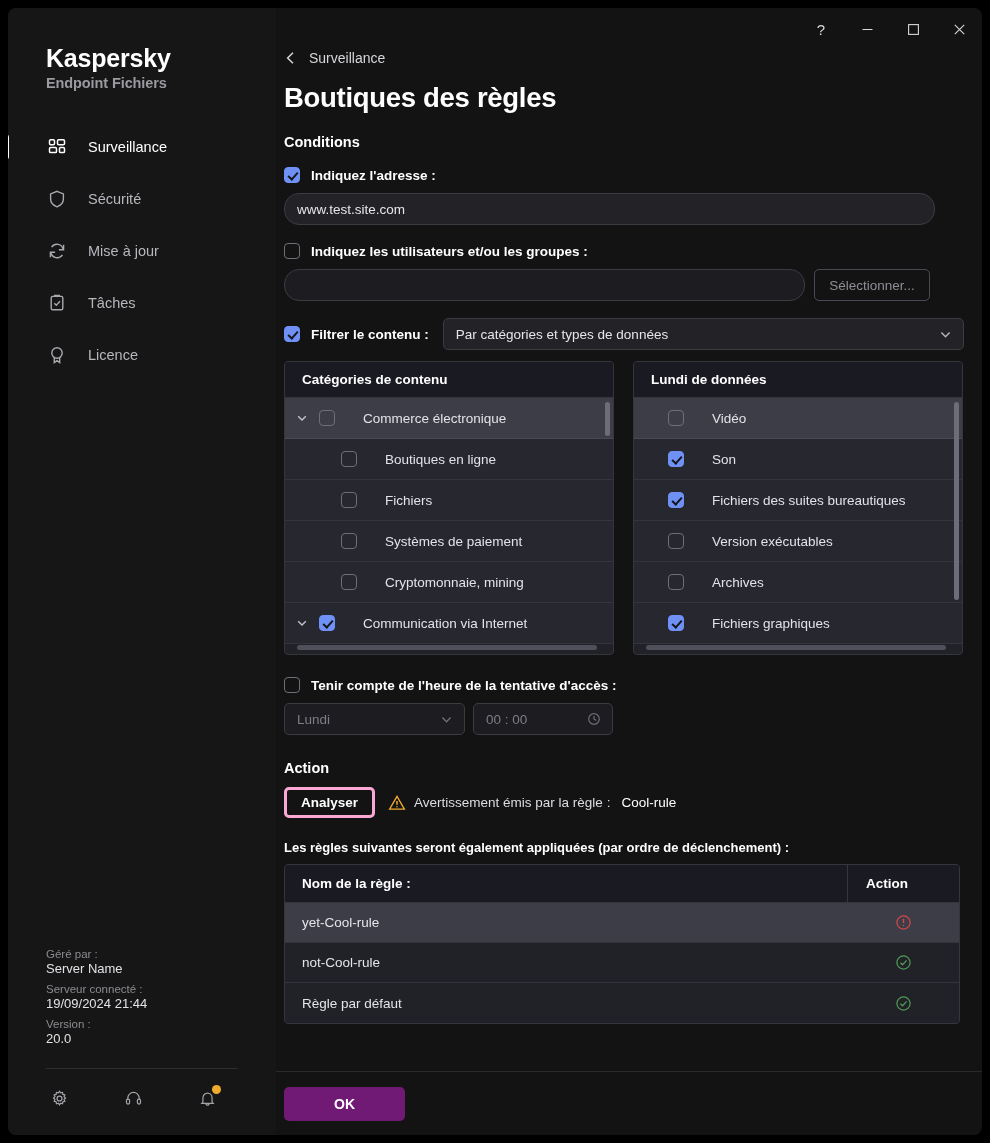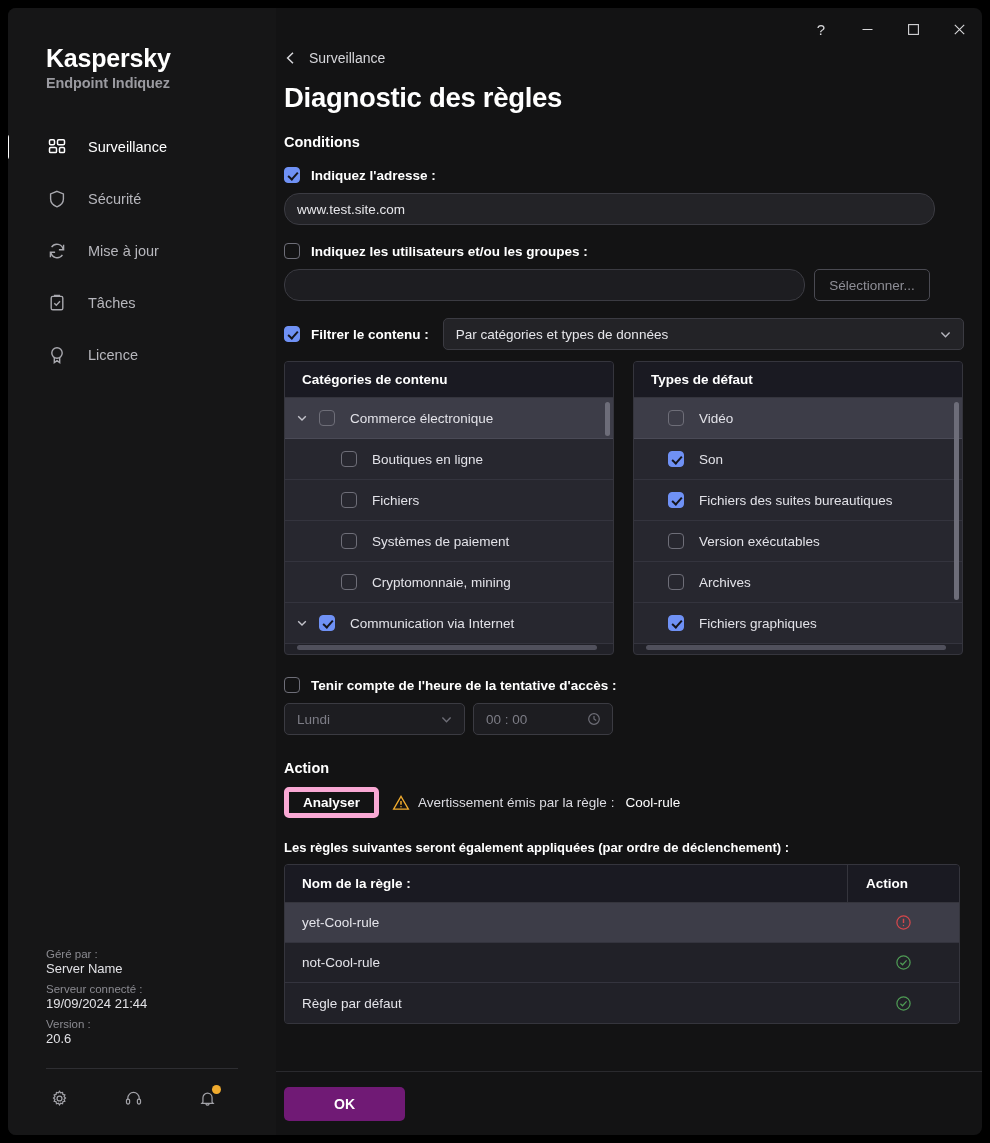--- a/index.html
+++ b/index.html
@@ -243,21 +243,21 @@
     cursor: default;
   }
   .litem.sel { background: #3d3d48; border-bottom-color: #4a4a56; }
   .litem .twist {
     width: 34px; flex: 0 0 34px;
     display: flex; align-items: center; justify-content: center;
     color: #c3c3cb;
   }
   .litem .twist.blank { visibility: hidden; }
   .litem .indent { width: 22px; flex: 0 0 22px; }
-  .litem .lbl { font-size: 13.5px; color: #e2e2e8; margin-left: 15px; white-space: nowrap; }
+  .litem .lbl { font-size: 13.5px; color: #e2e2e8; margin-left: 28px; white-space: nowrap; }
   .vscroll {
     position: absolute;
     right: 3px;
     width: 5px;
     border-radius: 3px;
     background: #6d6d79;
   }
   .hscroll {
     position: absolute;
     bottom: 4px; left: 12px;
@@ -267,21 +267,21 @@
   }
 
   
   .action-head {
     font-size: 14.5px; font-weight: 700; color: #ffffff;
     padding: 25px 0 0 8px;
   }
   .analyser-btn {
     height: 31px;
     min-width: 82px;
-    border: 5px solid #f9a8d4;
+    border: 3px solid #f9a8d4;
     border-radius: 5px;
     background: transparent;
     color: #ffffff;
     font-size: 13.5px; font-weight: 700;
     font-family: "Liberation Sans", sans-serif;
     display:flex; align-items:center; justify-content:center;
     padding: 0 14px;
     cursor: default;
   }
   .warn-text { font-size: 13.5px; color: #dcdce2; }
@@ -340,21 +340,21 @@
   }
 </style>
 </head>
 <body>
 
 <div class="app">
 
   <div class="sidebar">
     <div class="brand">
       <div class="brand-name">Kaspersky</div>
-      <div class="brand-sub">Endpoint Indiquez</div>
+      <div class="brand-sub">Endpoint Fichiers</div>
     </div>
 
     <div class="nav">
       <div class="nav-item active">
         <span class="nav-ico">
           <svg width="20" height="20" viewBox="0 0 20 20" fill="none" stroke="currentColor" stroke-width="1.5">
             <rect x="2.5" y="2.8" width="5" height="5" rx="1.2"></rect>
               <rect x="10.5" y="2.8" width="7" height="5" rx="1.2"></rect>
             <rect x="2.5" y="10.6" width="7" height="5" rx="1.2"></rect>
               <rect x="12.5" y="10.6" width="5" height="5" rx="1.2"></rect>
@@ -403,21 +403,21 @@
     </div>
 
     <div class="sb-spacer"></div>
 
     <div class="sb-info">
       <div class="sb-lab">Géré par :</div>
       <div class="sb-val">Server Name</div>
       <div class="sb-lab">Serveur connecté :</div>
       <div class="sb-val">19/09/2024 21:44</div>
       <div class="sb-lab">Version :</div>
-      <div class="sb-val">20.6</div>
+      <div class="sb-val">20.0</div>
     </div>
 
     <div class="sb-divider"></div>
 
     <div class="sb-icons">
       <span class="sb-ico">
         <svg width="19" height="19" viewBox="0 0 20 20" fill="none" stroke="currentColor" stroke-width="1.3">
           <circle cx="10" cy="10" r="2.6"></circle>
           <path d="M10 2.4 L11.2 4.1 L13.2 3.6 L13.6 5.7 L15.6 6.2 L14.8 8.1 L16.3 9.5 L14.8 11 L15.6 12.9 L13.6 13.4 L13.2 15.5 L11.2 15 L10 16.7 L8.8 15 L6.8 15.5 L6.4 13.4 L4.4 12.9 L5.2 11 L3.7 9.5 L5.2 8.1 L4.4 6.2 L6.4 5.7 L6.8 3.6 L8.8 4.1 Z"></path>
         </svg>
@@ -466,21 +466,21 @@
 
       <div class="breadcrumb">
         <span style="color:#d6d6da;display:flex;">
           <svg width="14" height="14" viewBox="0 0 14 14" fill="none" stroke="currentColor" stroke-width="1.5">
               <path d="M9 1.8 L3.6 7 L9 12.2"></path>
             </svg>
         </span>
         <span class="bc-label">Surveillance</span>
       </div>
 
-      <div class="page-title">Diagnostic des règles</div>
+      <div class="page-title">Boutiques des règles</div>
 
       <div class="sect-head">Conditions</div>
 
       <div class="row" style="margin-top:17px;">
         <span class="cbx on"></span>
         <span class="cbx-lbl">Indiquez l'adresse :</span>
       </div>
       <div class="fieldwrap" style="margin-top:10px;">
         <div class="textfield" style="width:651px;">www.test.site.com</div>
       </div>
@@ -553,21 +553,21 @@
                 </span>
               <span class="cbx on"></span>
               <span class="lbl">Communication via Internet</span>
             </div>
             <div class="vscroll" style="top:4px;height:34px;"></div>
             <div class="hscroll" style="width:300px;"></div>
           </div>
         </div>
 
         <div class="panel">
-          <div class="panel-head">Types de défaut</div>
+          <div class="panel-head">Lundi de données</div>
           <div class="panel-body">
             <div class="litem sel">
               <span class="twist blank"></span>
               <span class="cbx"></span>
               <span class="lbl">Vidéo</span>
             </div>
             <div class="litem">
               <span class="twist blank"></span>
               <span class="cbx on"></span>
               <span class="lbl">Son</span>

